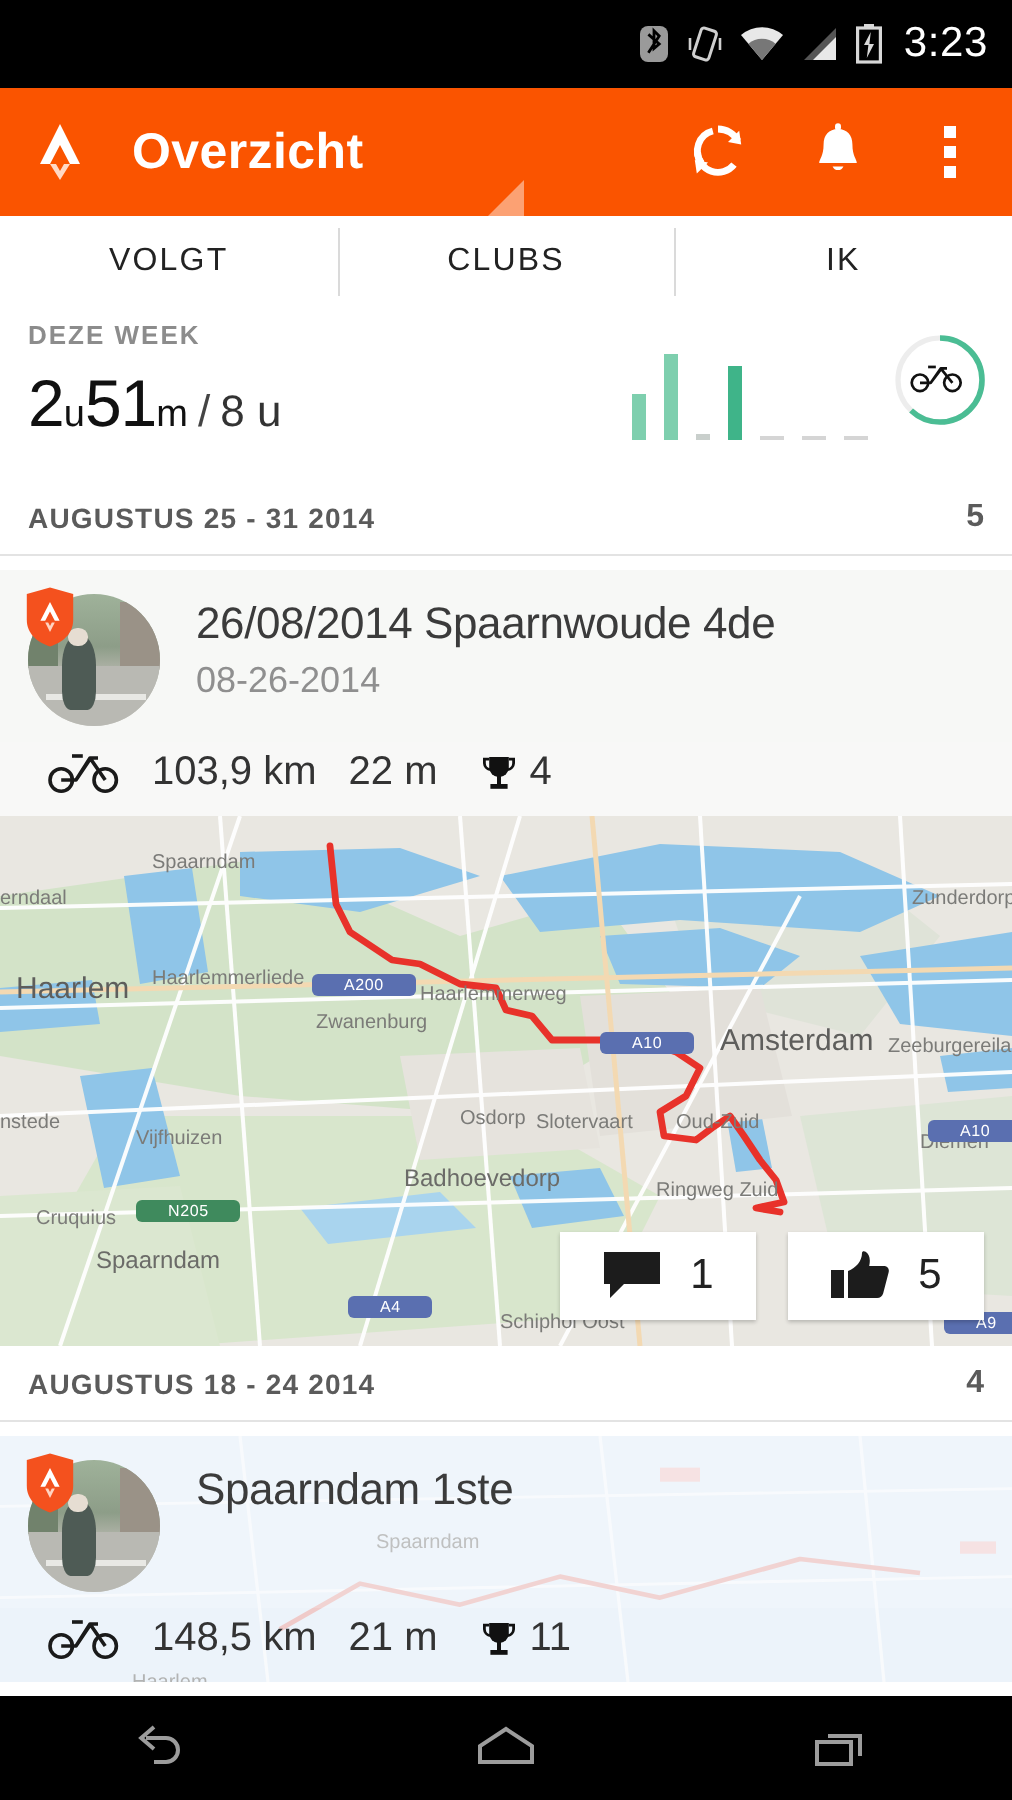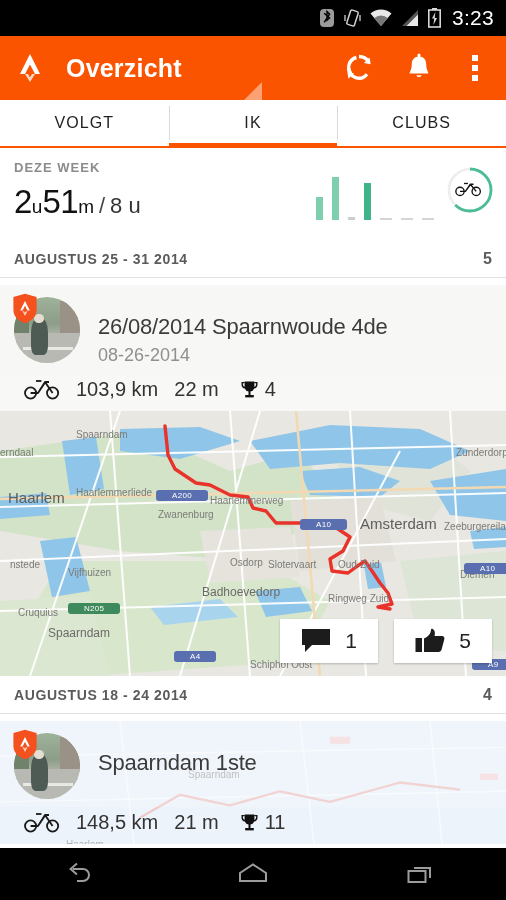--- a/index.html
+++ b/index.html
@@ -6,21 +6,21 @@
   html, body {
     width: 506px; height: 900px;
     background: #000;
     font-family: "Liberation Sans", sans-serif;
     overflow: hidden;
   }
   #app { position: relative; width: 506px; height: 900px; background: #fff; }
 
   
   .statusbar {
-    height: 36px; background: #000; display: flex; align-items: center;
+    height: 44px; background: #000; display: flex; align-items: center;
     justify-content: flex-end; padding-right: 12px; gap: 9px;
   }
   .statusbar .sicon { display: block; }
   .statusbar .clock {
     color: #fff; font-size: 21px; letter-spacing: 0.3px; margin-left: 2px;
     font-family: "Liberation Sans", sans-serif;
   }
 
   
   .actionbar {
@@ -97,21 +97,21 @@
   }
   .avatar .road { position: absolute; left: 0; right: 0; bottom: 0; height: 46%; background: #b9b9b3; }
   .avatar .road::after { content:""; position:absolute; left:14%; right:10%; top:46%; height:3px; background:#e8e8e4; }
   .avatar .rider { position: absolute; left: 26%; top: 32%; width: 26%; height: 56%; background: #4e5b55; border-radius: 40% 40% 25% 25%; }
   .avatar .rider-head { position: absolute; left: 31%; top: 26%; width: 14%; height: 13%; background: #e6ddd2; border-radius: 50%; }
   .avatar .bldgL { position: absolute; left: 0; top: 0; width: 22%; height: 56%; background: #71826c; }
   .avatar .bldgR { position: absolute; right: 0; top: 6%; width: 30%; height: 52%; background: #9a9287; }
   .badge {
     position: absolute; left: -2px; top: -4px; width: 26px; height: 31px;
   }
-  .card-titles { padding-left: 18px; padding-top: 2px; min-width: 0; margin-top: 15px; }
+  .card-titles { padding-left: 18px; padding-top: 2px; min-width: 0; }
   .card-title { font-size: 22px; color: #3b3b3b; letter-spacing: -0.2px; white-space: nowrap; }
   .card-date { font-size: 18px; color: #8f8f8f; margin-top: 5px; }
 
   .stats { display: flex; align-items: flex-start; gap: 16px; padding: 4px 14px 10px 24px; background: rgba(247,248,246,0.80); }
   .stats .sport-icon { width: 36px; height: 22px; flex: 0 0 36px; }
   .stats .stat { font-size: 20px; color: #333; }
   .stats .trophy-group { display: flex; align-items: center; gap: 7px; margin-left: 6px; }
   .stats .trophy-icon { width: 17px; height: 19px; }
 
   
@@ -201,25 +201,25 @@
       <i></i>
       <i></i>
     </span>
     <span class="drag-handle"></span>
   </div>
 
   <div class="tabs">
     <div class="tab">
       <span>VOLGT</span>
     </div>
+    <div class="tab">
+      <span>CLUBS</span>
+    </div>
     <div class="tab active">
       <span>IK</span>
-    </div>
-    <div class="tab">
-      <span>CLUBS</span>
     </div>
   </div>
 
   <div class="content">
 
     <div class="weekly">
       <div class="weekly-label">DEZE WEEK</div>
       <div class="weekly-time">
         <span class="big">2</span><span class="unit">u</span><span class="big">51</span><span class="unit">m</span><span class="sep">/</span><span class="goal">8 u</span>
       </div>
@@ -353,21 +353,21 @@
         <span class="map-label" style="left:76px; top:76px;">Haarlemmerliede</span>
         <span class="map-label" style="left:210px; top:84px;">Haarlemmerweg</span>
         <span class="map-label" style="left:460px; top:158px;">Diemen</span>
         <span class="map-label" style="left:456px; top:36px;">Zunderdorp</span>
         <span class="map-label" style="left:444px; top:110px;">Zeeburgereiland</span>
         <span class="map-label" style="left:18px; top:196px;">Cruquius</span>
         <span class="map-label" style="left:68px; top:156px;">Vijfhuizen</span>
         <span class="map-label" style="left:250px; top:248px;">Schiphol Oost</span>
         <span class="map-label" style="left:268px; top:148px;">Slotervaart</span>
         <span class="map-label" style="left:338px; top:148px;">Oud-Zuid</span>
-        <span class="map-label" style="left:10px; top:148px;">nstede</span>
+        <span class="map-label" style="left:0px; top:148px;">nstede</span>
         <span class="map-label" style="left:0px; top:36px;">erndaal</span>
         <span class="map-label" style="left:328px; top:182px;">Ringweg Zuid</span>
 
         <span class="shield" style="left:156px; top:79px;">A200</span>
         <span class="shield" style="left:300px; top:108px;">A10</span>
         <span class="shield" style="left:464px; top:152px;">A10</span>
         <span class="shield green" style="left:68px; top:192px;">N205</span>
         <span class="shield" style="left:174px; top:240px;">A4</span>
         <span class="shield" style="left:472px; top:248px;">A9</span>
 

